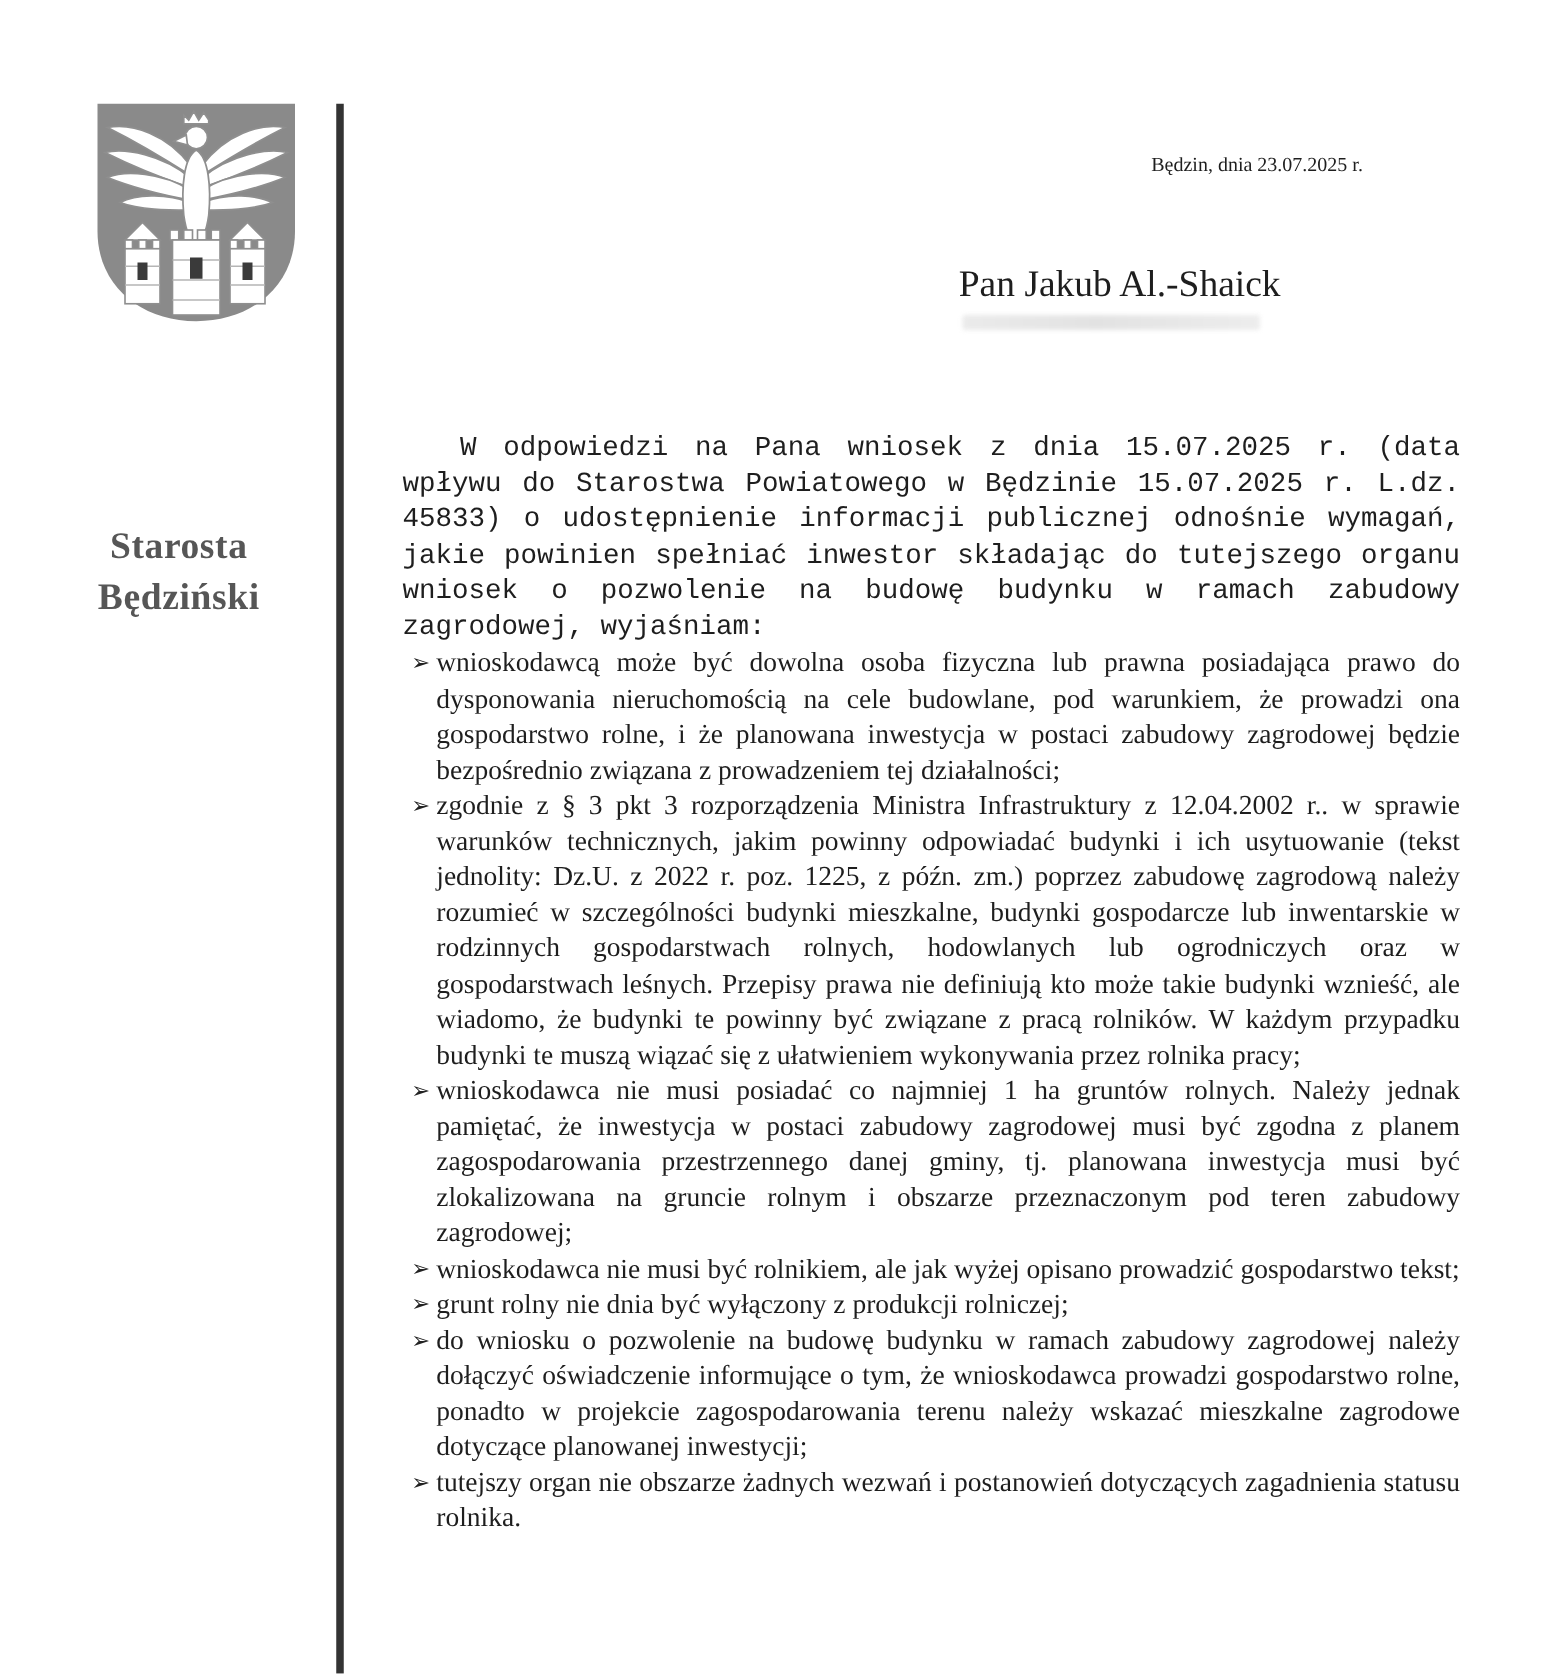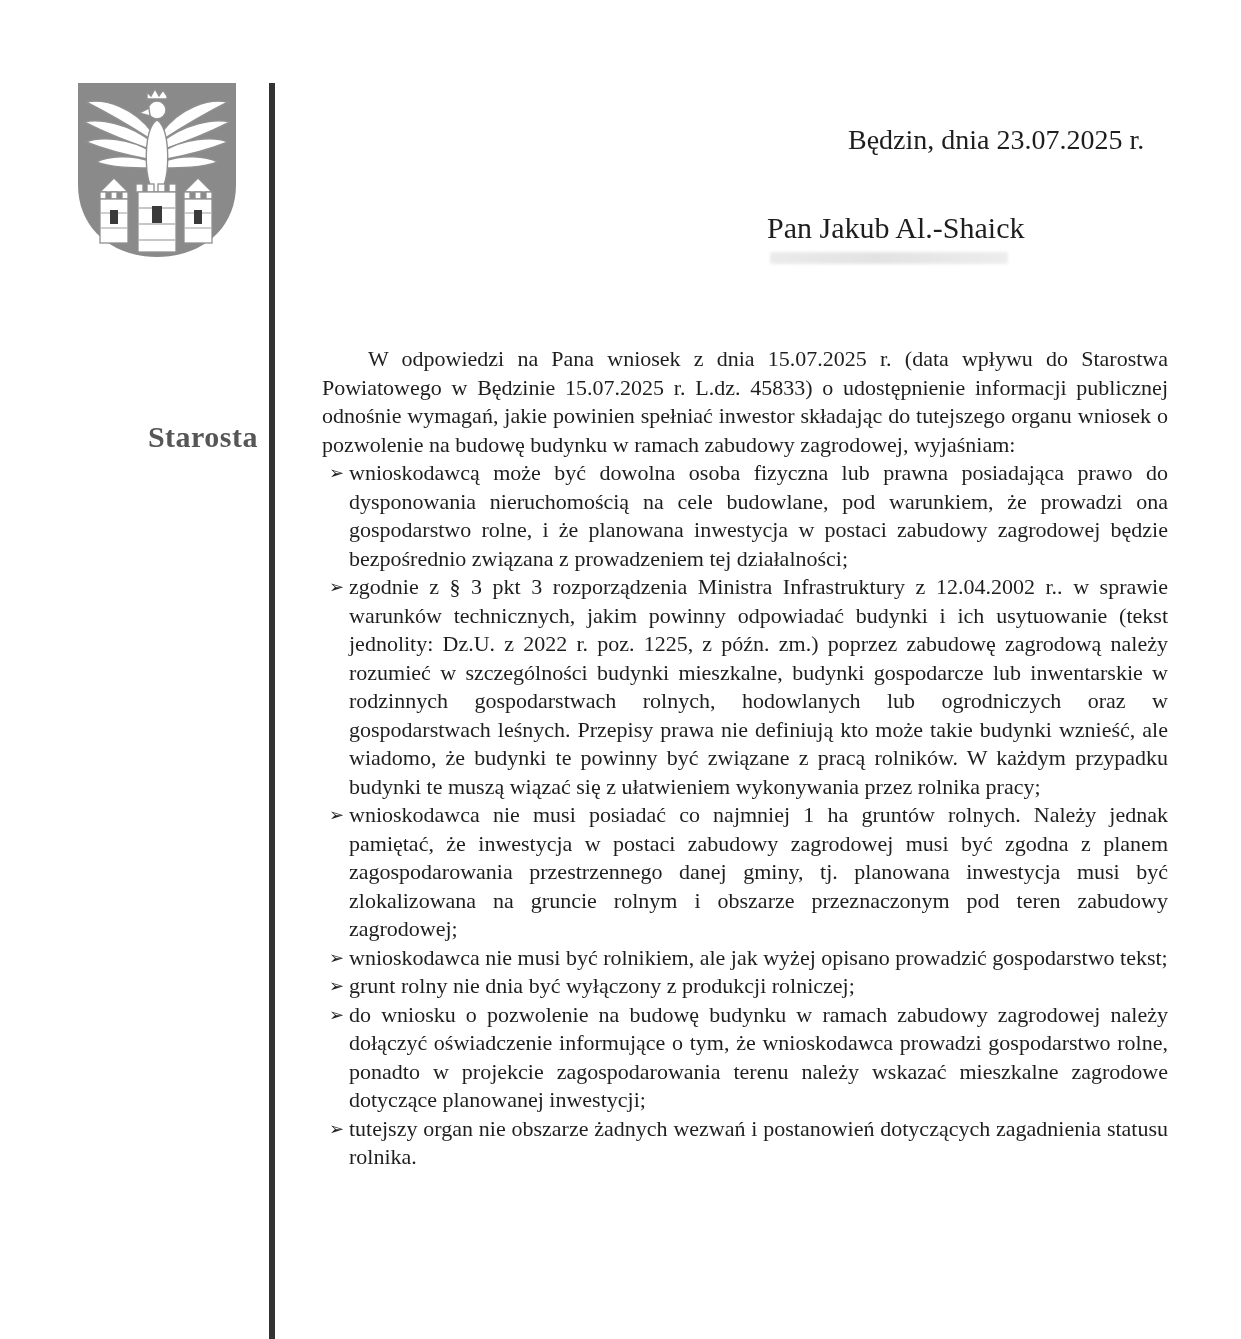--- a/index.html
+++ b/index.html
@@ -4,35 +4,35 @@
 <style>
   html,body{margin:0;padding:0;background:#ffffff;}
   .page{
     position:relative;width:1241px;height:1339px;background:#ffffff;
     overflow:hidden;font-family:"Liberation Serif","DejaVu Serif",serif;color:#1e1e1e;
   }
   
   .crest{position:absolute;left:72px;top:80px;width:170px;height:180px;}
   .crest svg{width:100%;height:100%;display:block;}
   .issuer{
-    position:absolute;left:28px;top:416px;width:230px;text-align:right;
+    position:absolute;left:28px;top:416px;width:230px;text-align:center;
     font-weight:bold;font-size:30px;line-height:41px;color:#565656;
     letter-spacing:0.5px;
   }
   .divider{position:absolute;left:269px;top:83px;width:6px;height:1256px;background:#333333;}
   
-  .date-line{position:absolute;left:848px;top:124px;font-size:28px;white-space:nowrap;}
+  .date-line{position:absolute;left:921px;top:124px;font-size:16px;white-space:nowrap;}
   .recipient{position:absolute;left:767px;top:211px;font-size:30px;white-space:nowrap;}
   .redaction{
     position:absolute;left:770px;top:252px;width:238px;height:12px;
     background:linear-gradient(90deg,#e6e6e6 0%,#dcdcdc 45%,#e9e9e9 100%);
     filter:blur(1.5px);opacity:.8;border-radius:2px;
   }
   .body-block{position:absolute;left:322px;top:345px;width:846px;font-size:22px;line-height:28.5px;}
-  .intro{margin:0;text-align:justify;text-indent:46px;}
+  .intro{margin:0;text-align:justify;text-indent:46px;font-family:Liberation Mono, monospace;}
   ul.points{margin:0;padding:0;list-style:none;}
   ul.points li{display:flex;align-items:flex-start;padding-left:7px;}
   .marker{flex:0 0 20px;font-size:18px;line-height:28.5px;color:#222;}
   .btext{flex:1 1 auto;text-align:justify;}
 </style>
 </head>
 <body>
 
 <div class="page">
 
@@ -88,20 +88,21 @@
       <g stroke="none" fill="#3a3a3a">
         <rect x="38" y="130" width="8" height="14"></rect>
         <rect x="122" y="130" width="8" height="14"></rect>
         <rect x="80" y="126" width="10" height="17"></rect>
       </g>
     </svg>
   </div>
 
   <div class="issuer">
     <div>Starosta</div>
+    <div>Będziński</div>
   </div>
 
   <div class="divider"></div>
 
   <div class="date-line">Będzin, dnia 23.07.2025 r.</div>
 
   <div class="recipient">Pan Jakub Al.-Shaick</div>
   <div class="redaction"></div>
 
   <div class="body-block">

